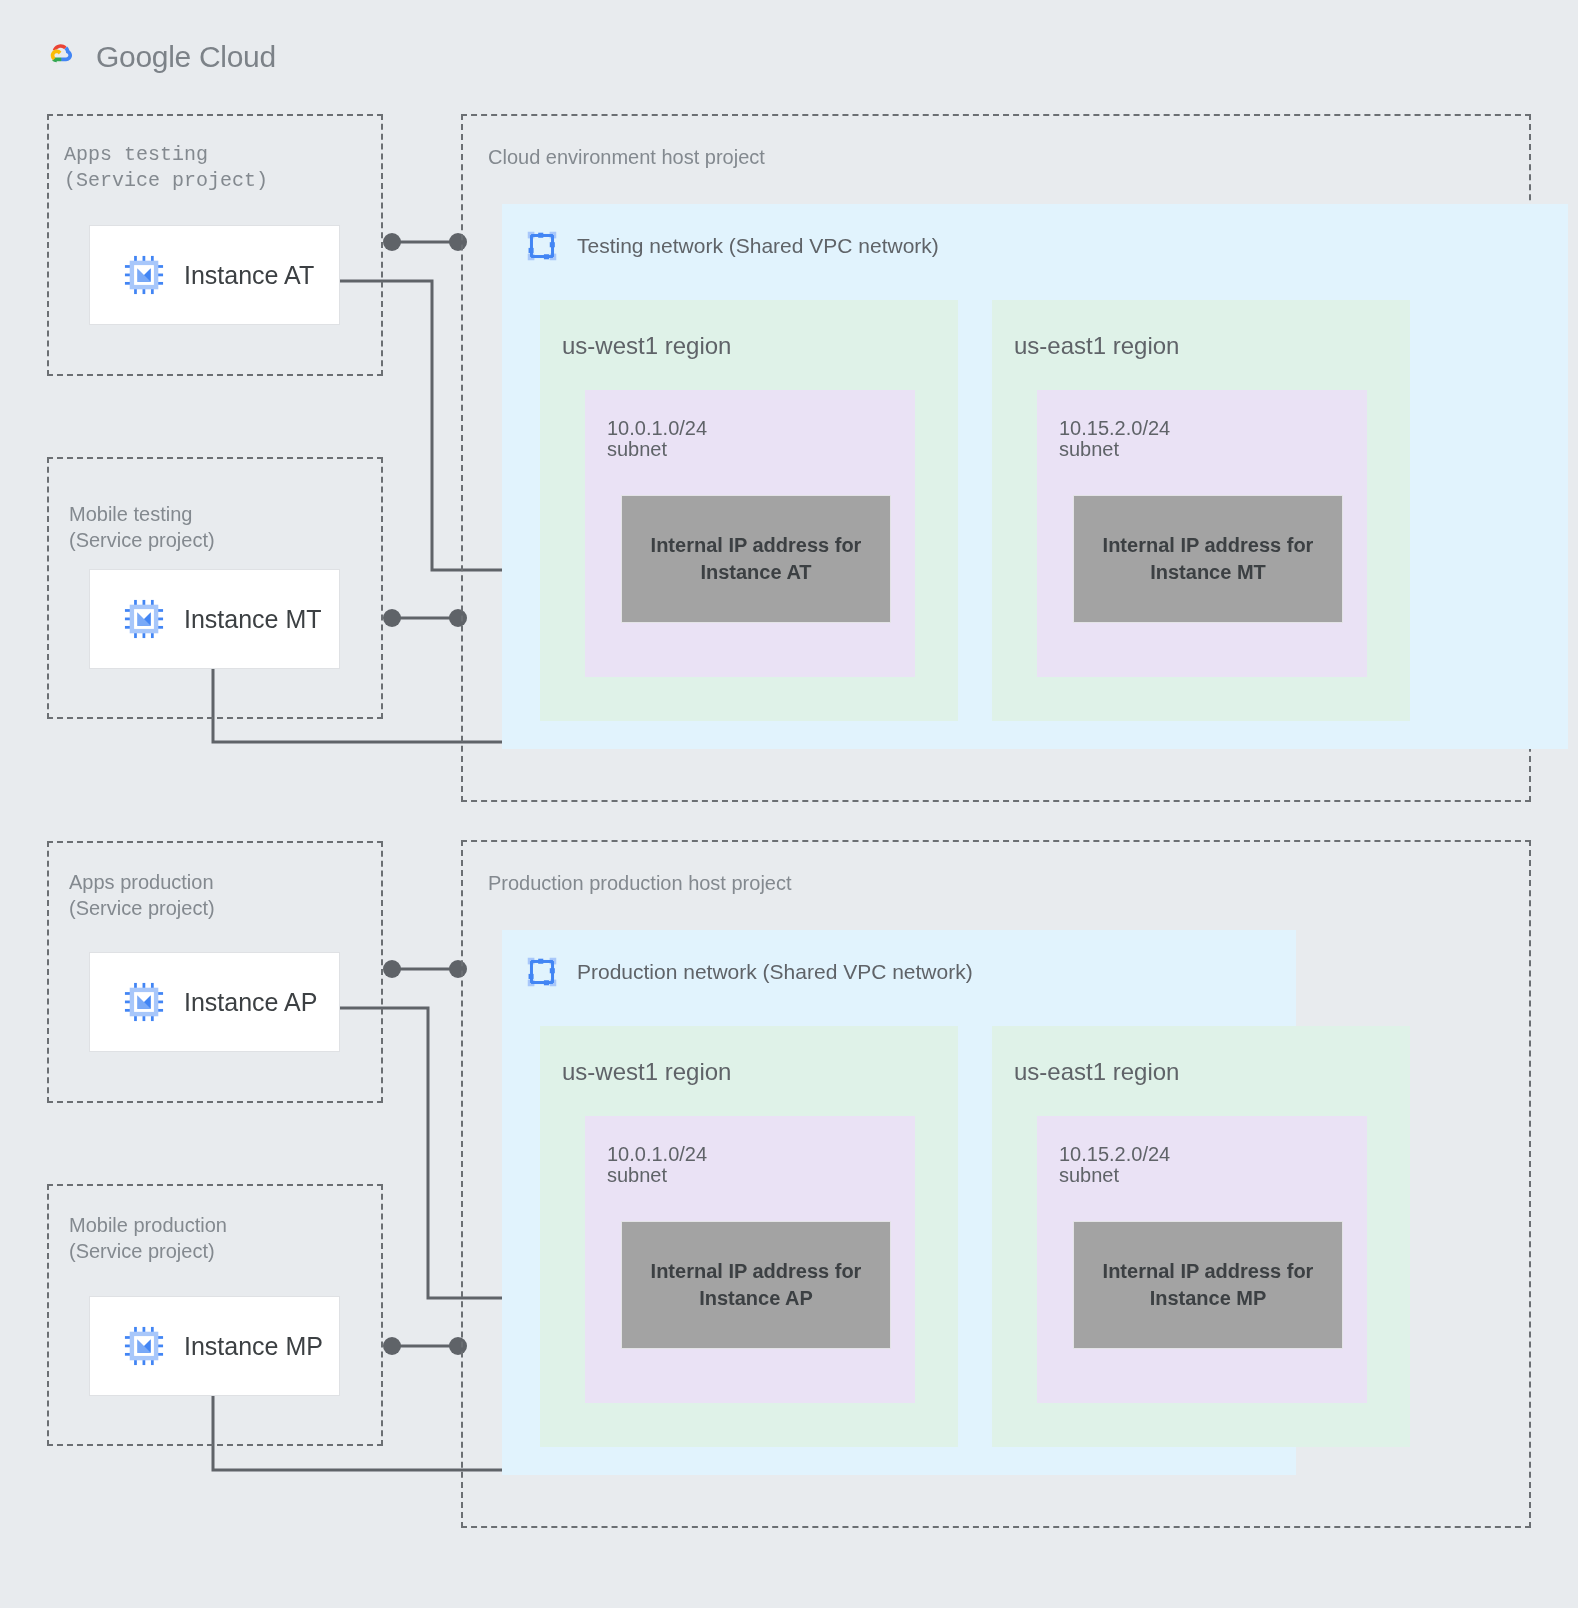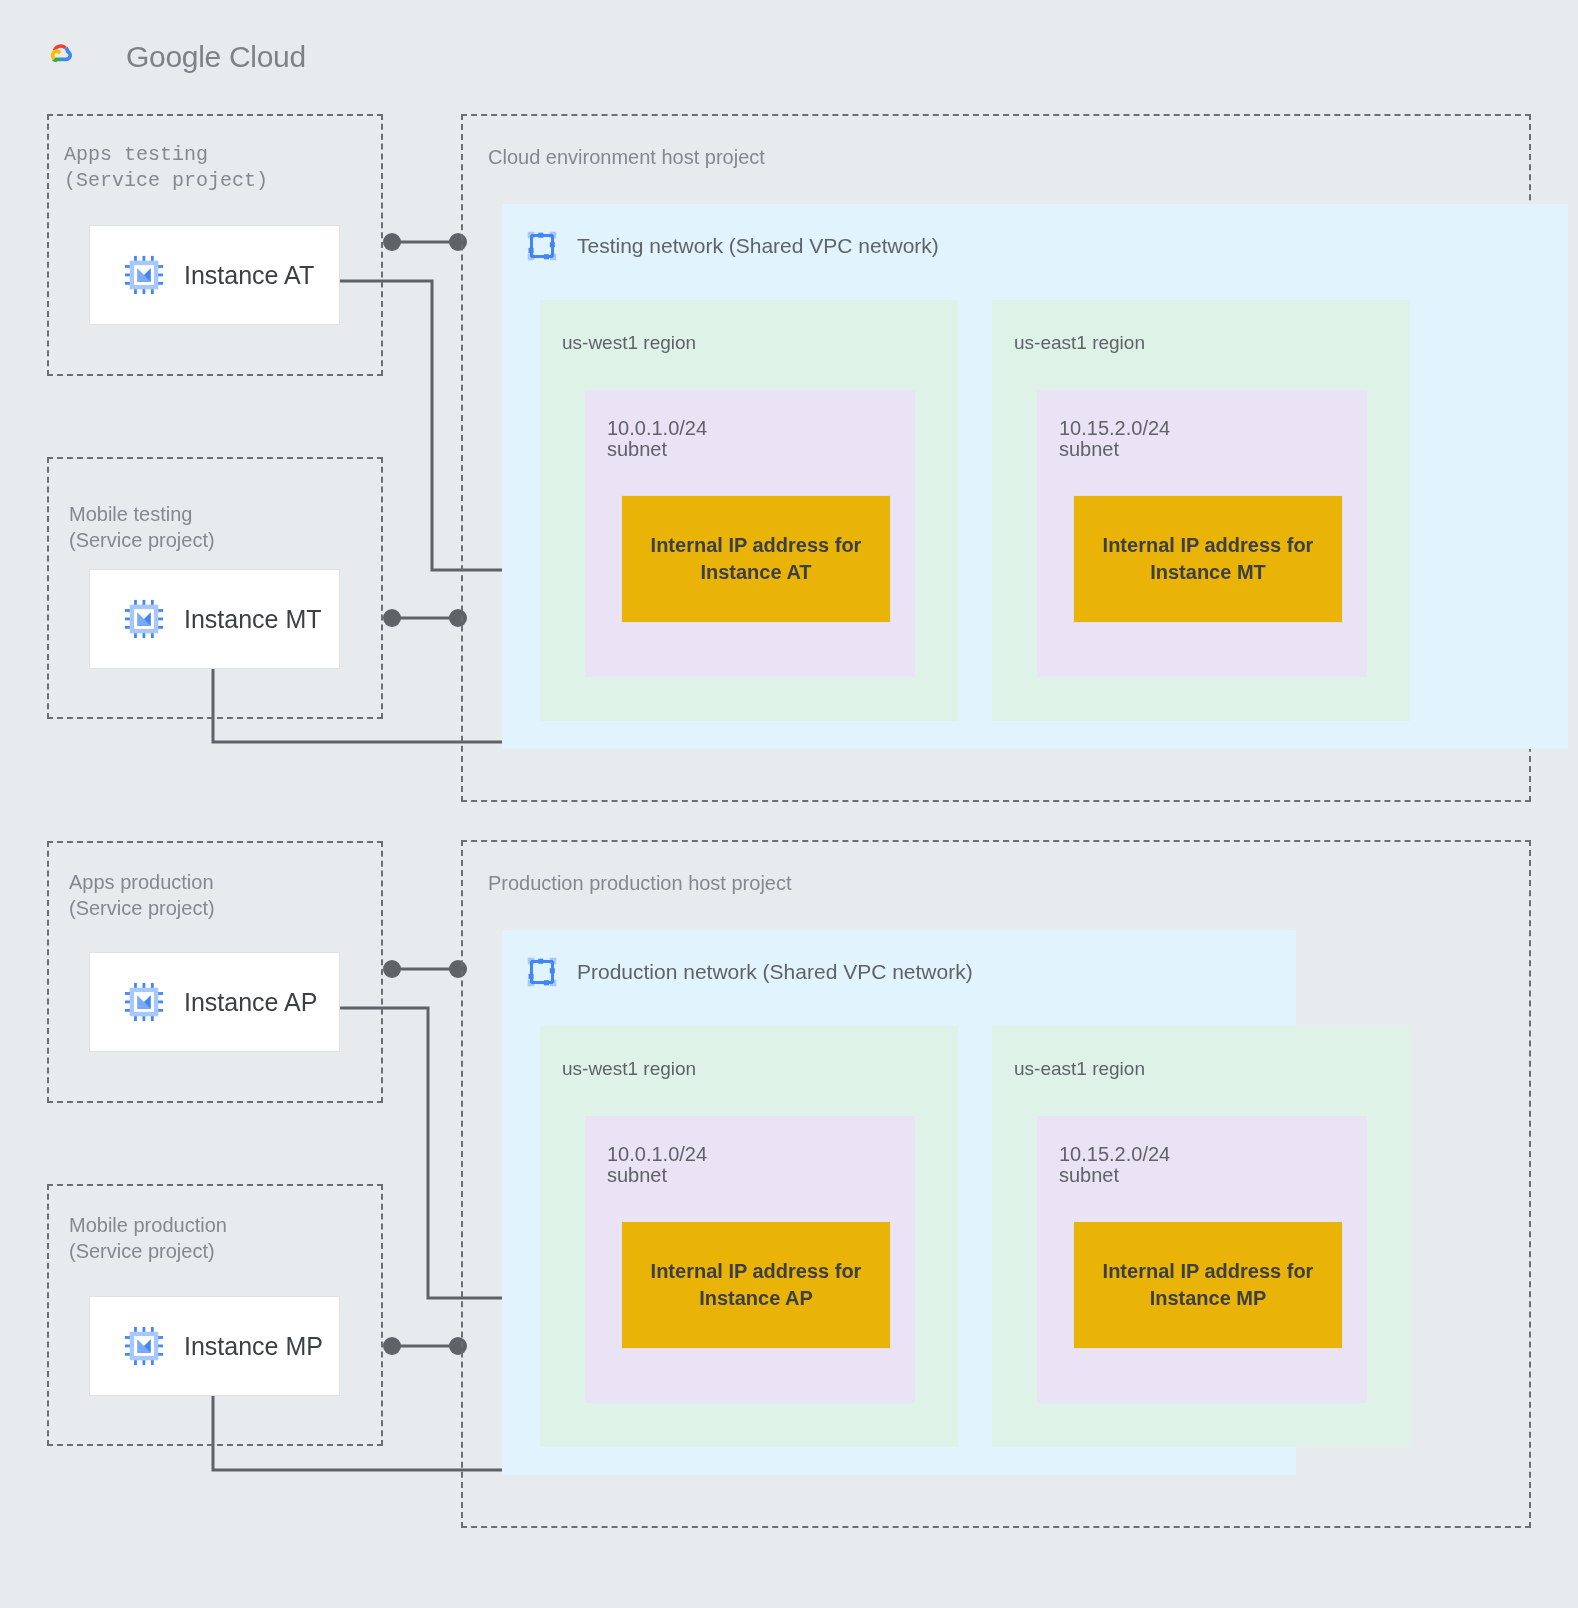--- a/index.html
+++ b/index.html
@@ -30,21 +30,20 @@
     display: flex;
     align-items: center;
     gap: 14px;
   }
   .logo-mark { width: 46px; height: 46px; display: block; }
   .logo-text {
     font-size: 30px;
     color: #7c8288;
     letter-spacing: -0.3px;
     white-space: nowrap;
-    margin-left: 30px;
   }
   .logo-text .g1 { font-weight: 400; }
   .logo-text .g2 { font-weight: 300; }
 
   
   .proj {
     position: absolute;
     border: 2px dashed #6b6f73;
     box-sizing: border-box;
   }
@@ -94,40 +93,40 @@
   }
 
   
   .region {
     position: absolute;
     background: #dff2e8;
     box-sizing: border-box;
   }
   .region-label {
     position: absolute;
-    font-size: 19px;
+    font-size: 24px;
     color: #5f6368;
     white-space: nowrap;
     text-align: center;
   }
   .subnet {
     position: absolute;
     background: #eae2f5;
     box-sizing: border-box;
   }
   .subnet-label {
     position: absolute;
     font-size: 20px;
     line-height: 21px;
     color: #5f6368;
     white-space: pre;
   }
   .ip-card {
     position: absolute;
-    background: #eab308;
+    background: #a3a3a3;
     border: 1px solid #e3e3e6;
     box-sizing: border-box;
     display: flex;
     align-items: center;
     justify-content: center;
     text-align: center;
   }
   .ip-text {
     font-size: 20px;
     line-height: 27px;

